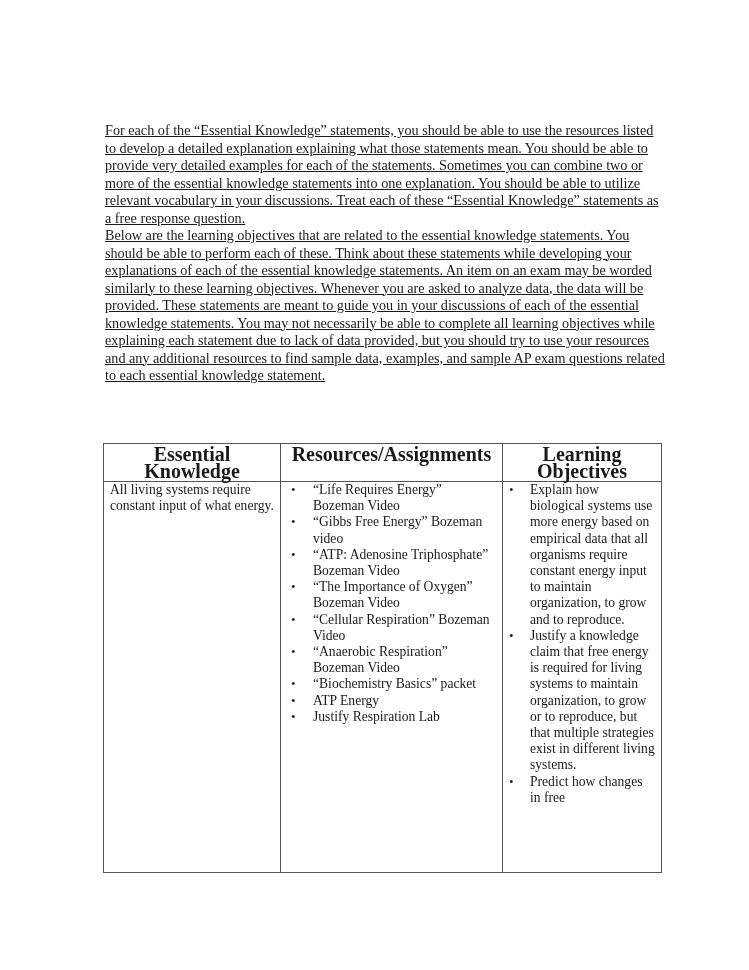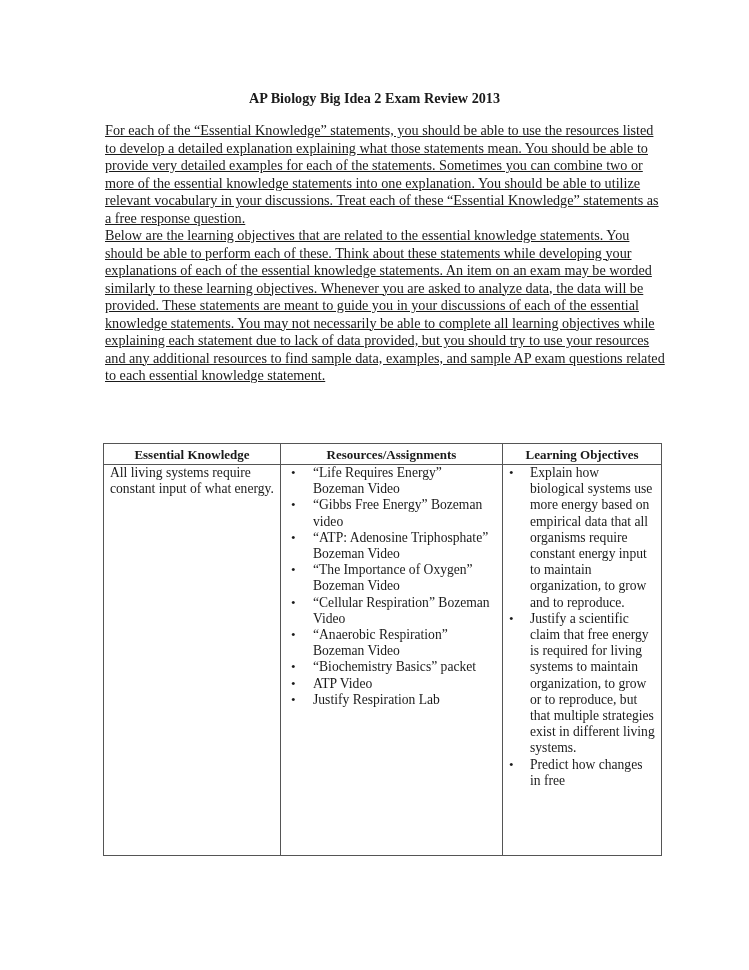--- a/index.html
+++ b/index.html
@@ -63,21 +63,21 @@
   table.review-table td {
     border: 1.2px solid #555;
     vertical-align: top;
     padding: 0 6px;
     font-size: 13.6px;
     line-height: 16.2px;
   }
   table.review-table th {
     font-weight: bold;
     text-align: center;
-    font-size: 13px;
+    font-size: 20px;
     line-height: 17px;
     padding-top: 2px;
     padding-bottom: 1px;
   }
   col.c1 { width: 177px; }
   col.c2 { width: 222px; }
   col.c3 { width: 159px; }
 
   td.body-cell {
     height: 390px;
@@ -103,21 +103,20 @@
   }
   td.lo-cell ul.bullets li .bullet {
     left: 0px;
   }
 </style>
 </head>
 <body>
 
 <div class="page">
 
-  <div class="title">AP Biology Big Idea 2 Exam Review 2013</div>
 
   <div class="body-block" id="ek-block">
     <p class="para">For each of the “Essential Knowledge” statements, you should be able to use the resources listed to develop a detailed explanation explaining what those statements mean. You should be able to provide very detailed examples for each of the statements. Sometimes you can combine two or more of the essential knowledge statements into one explanation. You should be able to utilize relevant vocabulary in your discussions. Treat each of these “Essential Knowledge” statements as a free response question.</p>
   </div>
 
   <div class="body-block" id="lo-block">
     <p class="para">Below are the learning objectives that are related to the essential knowledge statements. You should be able to perform each of these. Think about these statements while developing your explanations of each of the essential knowledge statements. An item on an exam may be worded similarly to these learning objectives. Whenever you are asked to analyze data, the data will be provided. These statements are meant to guide you in your discussions of each of the essential knowledge statements. You may not necessarily be able to complete all learning objectives while explaining each statement due to lack of data provided, but you should try to use your resources and any additional resources to find sample data, examples, and sample AP exam questions related to each essential knowledge statement.</p>
   </div>
 
   <table class="review-table">
@@ -139,29 +138,29 @@
 
         <td class="body-cell">
           <ul class="bullets">
             <li><span class="bullet">•</span><span>“Life Requires Energy” Bozeman Video</span></li>
             <li><span class="bullet">•</span><span>“Gibbs Free Energy” Bozeman video</span></li>
             <li><span class="bullet">•</span><span>“ATP: Adenosine Triphosphate” Bozeman Video</span></li>
             <li><span class="bullet">•</span><span>“The Importance of Oxygen” Bozeman Video</span></li>
             <li><span class="bullet">•</span><span>“Cellular Respiration” Bozeman Video</span></li>
             <li><span class="bullet">•</span><span>“Anaerobic Respiration” Bozeman Video</span></li>
             <li><span class="bullet">•</span><span>“Biochemistry Basics” packet</span></li>
-            <li><span class="bullet">•</span><span>ATP Video</span></li>
+            <li><span class="bullet">•</span><span>ATP Energy</span></li>
             <li><span class="bullet">•</span><span>Justify Respiration Lab</span></li>
           </ul>
         </td>
 
         <td class="body-cell lo-cell">
           <ul class="bullets">
             <li><span class="bullet">•</span><span>Explain how biological systems use more energy based on empirical data that all organisms require constant energy input to maintain organization, to grow and to reproduce.</span></li>
-            <li><span class="bullet">•</span><span>Justify a scientific claim that free energy is required for living systems to maintain organization, to grow or to reproduce, but that multiple strategies exist in different living systems.</span></li>
+            <li><span class="bullet">•</span><span>Justify a knowledge claim that free energy is required for living systems to maintain organization, to grow or to reproduce, but that multiple strategies exist in different living systems.</span></li>
             <li><span class="bullet">•</span><span>Predict how changes in free</span></li>
           </ul>
         </td>
       </tr>
     </tbody>
   </table>
 
 </div>
 
 </body></html>

